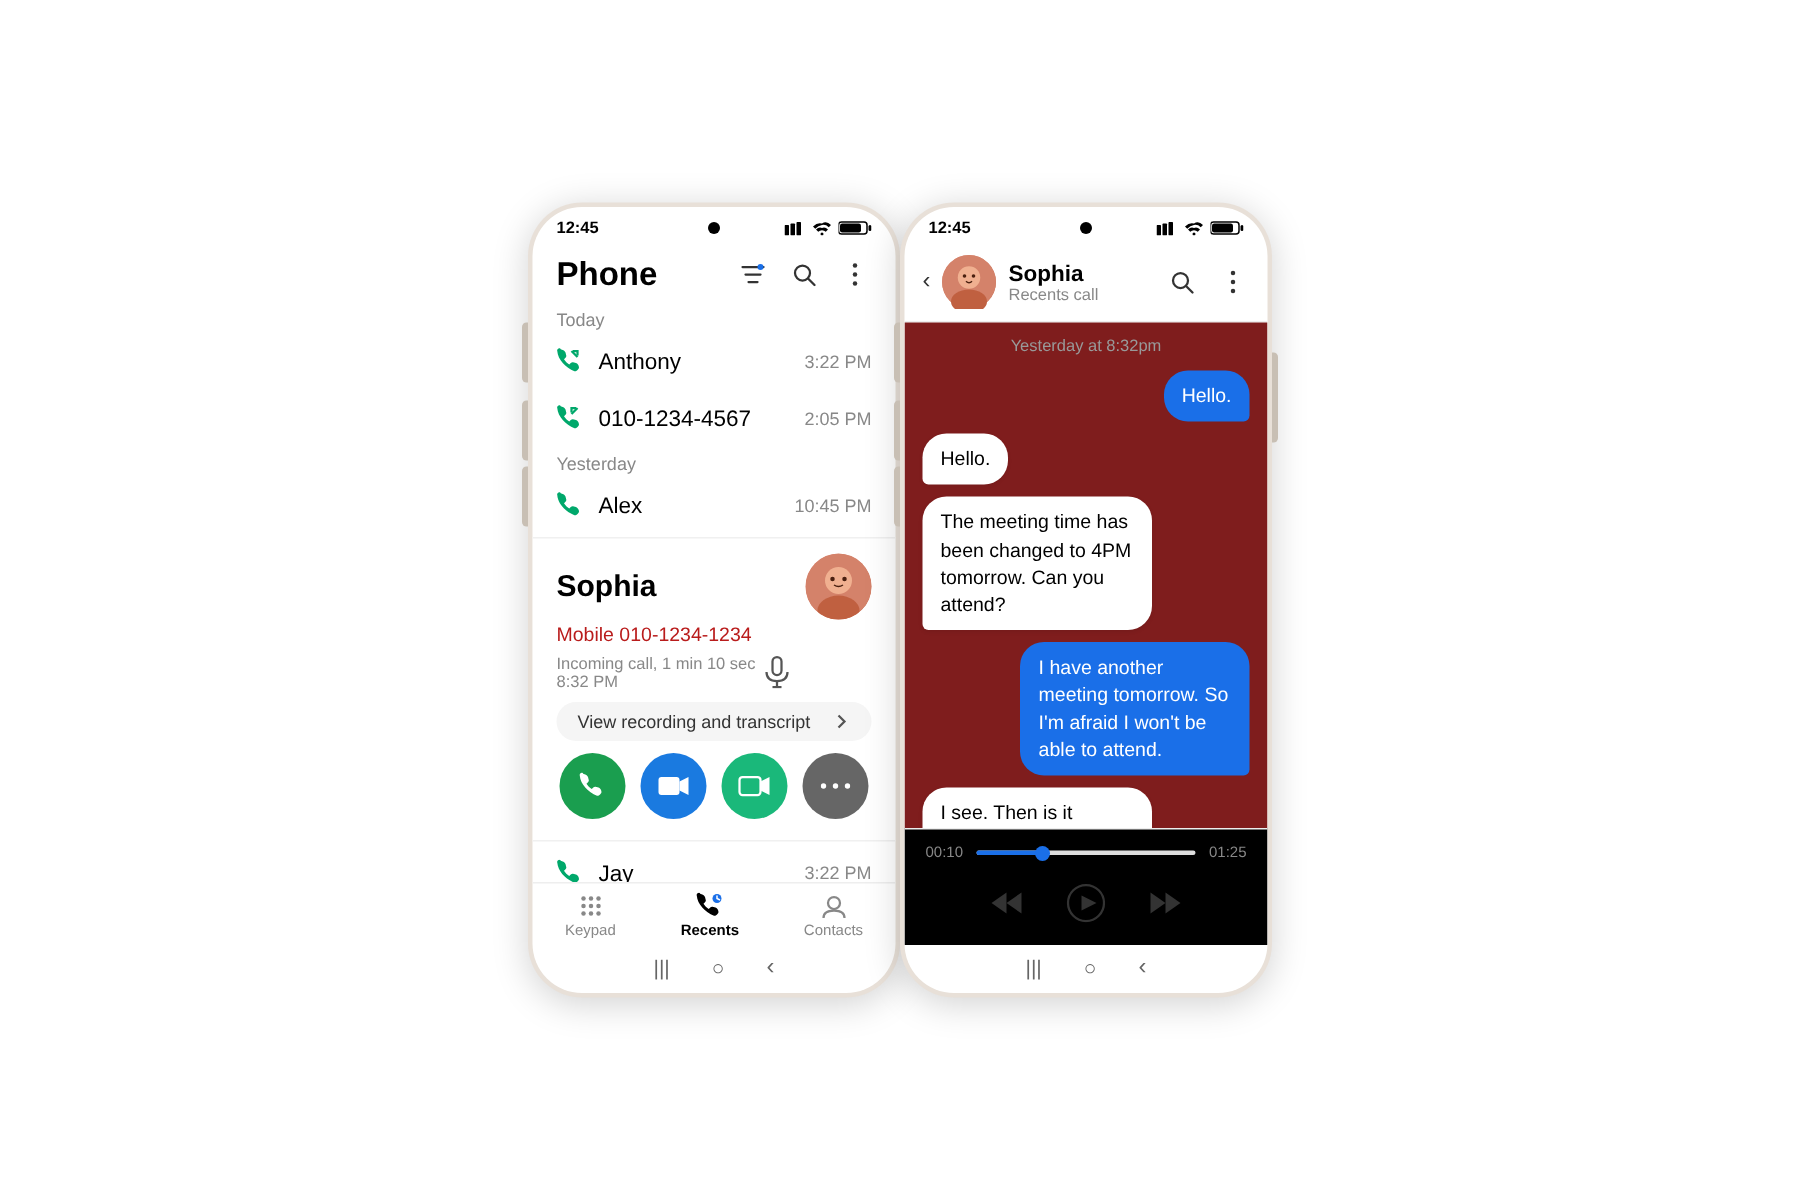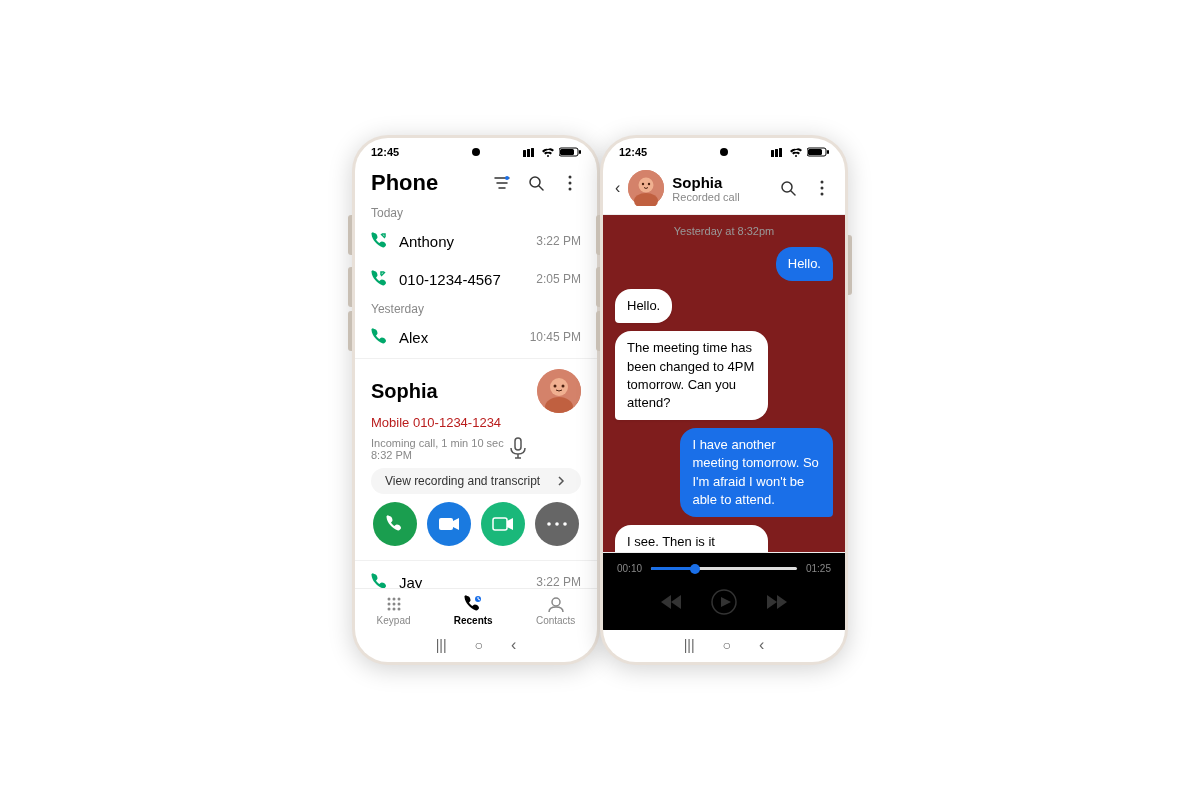--- a/index.html
+++ b/index.html
@@ -676,21 +676,21 @@
             <circle cx="18" cy="18" r="18" fill="#d4826a"></circle>
             <circle cx="18" cy="15" r="7.5" fill="#f0b090"></circle>
             <ellipse cx="18" cy="31" rx="12" ry="8" fill="#c06040"></ellipse>
             <circle cx="15" cy="14" r="1.2" fill="#4a2010"></circle>
             <circle cx="21" cy="14" r="1.2" fill="#4a2010"></circle>
             <path d="M16 17.5 Q18 19.5 20 17.5" stroke="#4a2010" stroke-width="1" fill="none"></path>
           </svg>
         </div>
         <div class="chat-contact-info">
           <div class="chat-contact-name">Sophia</div>
-          <div class="chat-contact-status">Recorded call</div>
+          <div class="chat-contact-status">Recents call</div>
         </div>
         <div class="chat-header-icons">
           <div class="icon-btn">
             <svg width="16" height="16" viewBox="0 0 16 16">
                 <circle cx="7" cy="7" r="5" fill="none" stroke="#333" stroke-width="1.5"></circle>
                 <line x1="11" y1="11" x2="15" y2="15" stroke="#333" stroke-width="1.5" stroke-linecap="round"></line>
               </svg>
           </div>
           <div class="icon-btn">
             <svg width="4" height="16" viewBox="0 0 4 16">

